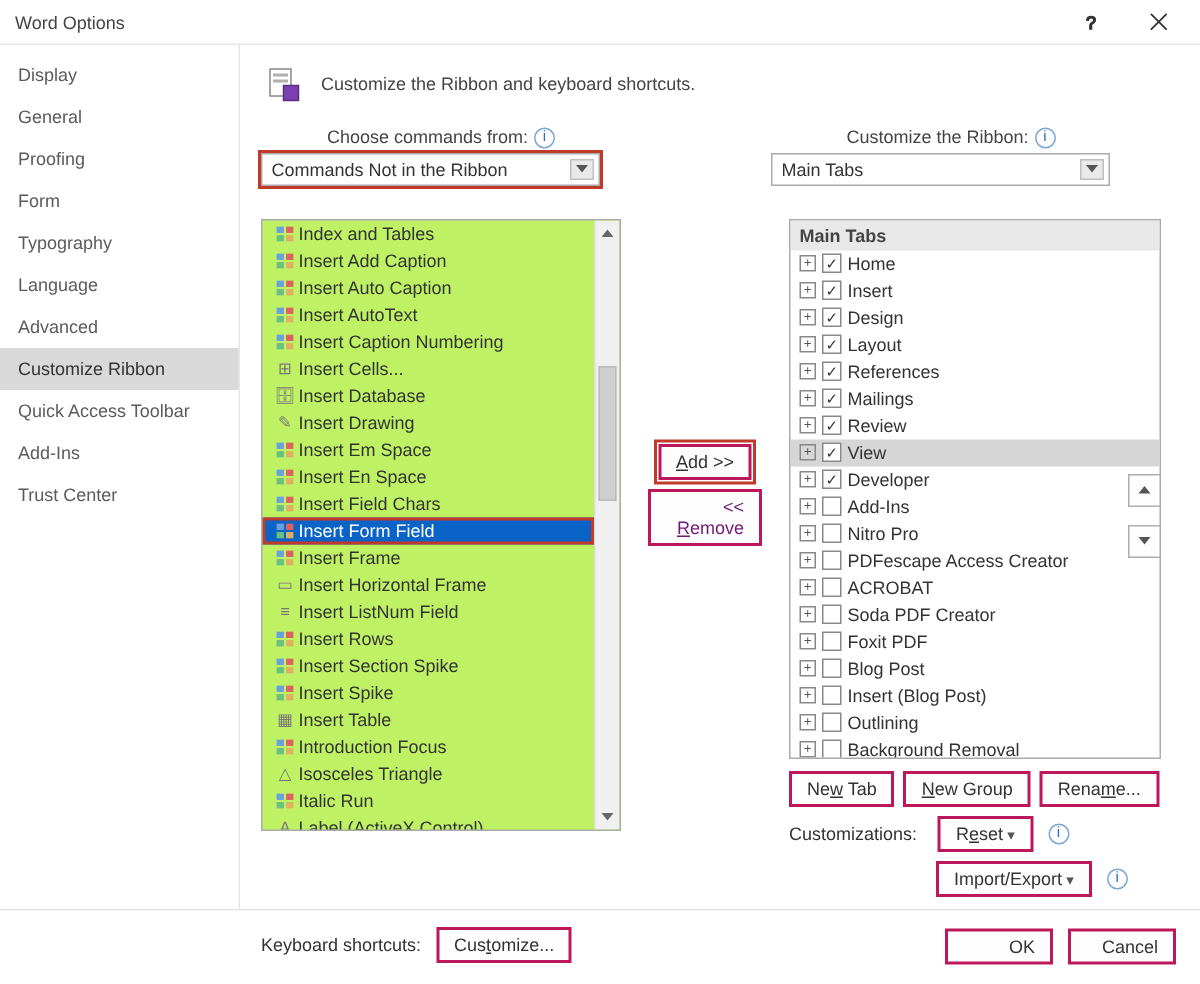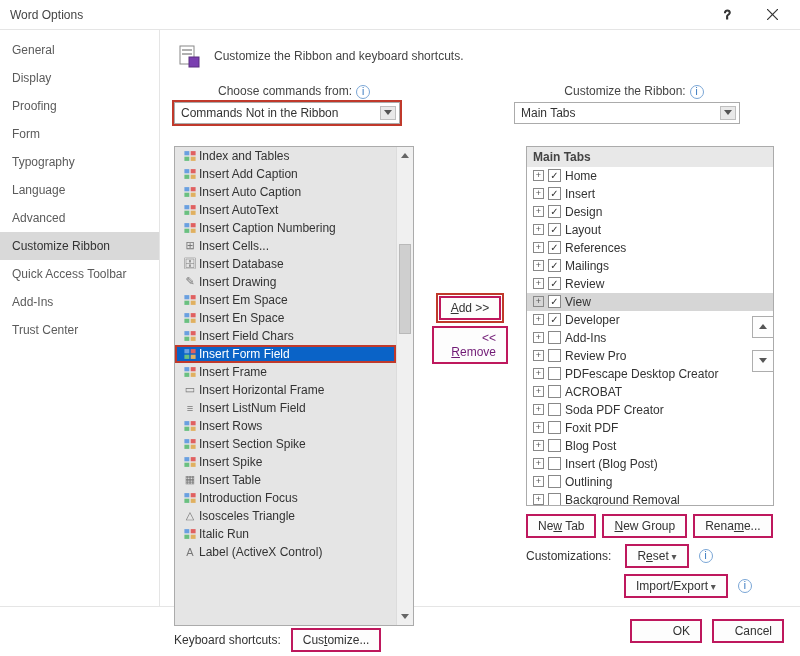--- a/index.html
+++ b/index.html
@@ -20,21 +20,21 @@
 .col { position:relative; }
 .col.left { width: 240px; }
 .col.right { width: 240px; }
 .lbl { display:block; margin: 0 0 3px 0; color:#444; }
 .info { display:inline-flex; width:14px; height:14px; border:1px solid #7aa6d6; color:#2a6fbb; border-radius:50%; align-items:center; justify-content:center; font-size:10px; margin-left:4px; vertical-align:middle; cursor:help; }
 .dd { position:relative; width:226px; height:22px; border:1px solid #ababab; background:#fff; cursor:pointer; display:flex; align-items:center; padding:0 20px 0 6px; }
 .dd.redbox { outline:2px solid #c0392b; outline-offset:0px; }
 .dd .arrow { position:absolute; right:3px; top:3px; width:16px; height:14px; background:#e9e9e9; border:1px solid #bfbfbf; display:flex; align-items:center; justify-content:center; }
 .dd .arrow::after { content:""; border-left:4px solid transparent; border-right:4px solid transparent; border-top:5px solid #555; }
 .lists { display:flex; margin-top: 22px; gap: 18px; align-items:flex-start; }
-.listbox { width: 240px; height: 480px; border:1px solid #ababab; background:#e5e5e5; position:relative; overflow:hidden; }
+.listbox { width: 240px; height: 408px; border:1px solid #ababab; background:#bef264; position:relative; overflow:hidden; }
 .listinner { position:absolute; top:0; left:0; right:17px; bottom:0; overflow:hidden; }
 .lrow { display:flex; align-items:center; height:18px; padding-left:6px; white-space:nowrap; overflow:hidden; cursor:pointer; }
 .lrow .ic { width:18px; display:inline-flex; justify-content:center; color:#777; font-size:11px; }
 .lrow .tx { flex:1; overflow:hidden; text-overflow:ellipsis; }
 .lrow.sel { background:#0a63c7; color:#fff; }
 .lrow.redbox { outline:2px solid #c0392b; outline-offset:-2px; }
 .scrollbar { position:absolute; right:0; top:0; width:17px; height:100%; background:#f0f0f0; border-left:1px solid #dcdcdc; }
 .scrollbar .sbtn { height:17px; display:flex; align-items:center; justify-content:center; cursor:pointer; }
 .scrollbar .sbtn::after { content:""; border-left:4px solid transparent; border-right:4px solid transparent; }
 .scrollbar .up::after { border-bottom:5px solid #666; }
@@ -53,21 +53,21 @@
 .trow .exp { width:11px; height:11px; border:1px solid #888; display:inline-flex; align-items:center; justify-content:center; font-size:9px; line-height:1; margin-right:4px; color:#555; }
 .trow .chk { width:13px; height:13px; border:1px solid #888; margin-right:4px; display:inline-flex; align-items:center; justify-content:center; font-size:10px; color:#333; background:#fff; }
 .trow.sel { background:#d6d6d6; }
 .rightbtns { position:absolute; right:0px; top:170px; display:flex; flex-direction:column; gap:12px; }
 .sqbtn { width:22px; height:22px; border:1px solid #adadad; background:#fdfdfd; display:flex; align-items:center; justify-content:center; cursor:pointer; }
 .sqbtn::after { content:""; border-left:4px solid transparent; border-right:4px solid transparent; }
 .sqbtn.up::after { border-bottom:5px solid #555; }
 .sqbtn.down::after { border-top:5px solid #555; }
 .belowtree { margin-top:8px; }
 .belowtree .brow { display:flex; gap:6px; margin-bottom:6px; align-items:center; }
-.ksrow { margin-top: 2px; display:flex; align-items:center; gap:10px; }
+.ksrow { margin-top: 14px; display:flex; align-items:center; gap:10px; }
 .footer { height: 48px; display:flex; justify-content:flex-end; align-items:center; gap:10px; padding: 0 16px; border-top:1px solid #e5e5e5; }
 .btn.wide { min-width:72px; }
 .menudrop::after { content:" \25BE"; font-size:10px; color:#555; }
 u { text-decoration: underline; }
 .multiicon { display:inline-block; width:16px; height:14px; background: linear-gradient(#6aa0e0,#6aa0e0) 0 0/7px 6px no-repeat, linear-gradient(#e06060,#e06060) 9px 0/7px 6px no-repeat, linear-gradient(#6ac080,#6ac080) 0 8px/7px 6px no-repeat, linear-gradient(#e0b060,#e0b060) 9px 8px/7px 6px no-repeat; }
 </style>
 </head>
 <body>
 
 <div class="titlebar">
@@ -80,22 +80,22 @@
   <div class="winbtn">
       <svg width="11" height="11">
         <line x1="0" y1="0" x2="11" y2="11" stroke-width="1.2"></line>
         <line x1="11" y1="0" x2="0" y2="11" stroke-width="1.2"></line>
       </svg>
     </div>
 </div>
 
 <div class="dlgbody">
   <div class="sidebar" id="sidebar">
+      <div class="sitem">Display</div>
       <div class="sitem">General</div>
-      <div class="sitem">Display</div>
       <div class="sitem">Proofing</div>
       <div class="sitem">Form</div>
       <div class="sitem">Typography</div>
       <div class="sitem">Language</div>
       <div class="sitem">Advanced</div>
       <div class="sitem sel">Customize Ribbon</div>
       <div class="sitem">Quick Access Toolbar</div>
       <div class="sitem">Add-Ins</div>
       <div class="sitem">Trust Center</div>
     </div>
@@ -320,26 +320,26 @@
                 <span>Developer</span>
               </div>
               <div class="trow">
                 <span class="exp">+</span>
                 <span class="chk"></span>
                 <span>Add-Ins</span>
               </div>
               <div class="trow">
                 <span class="exp">+</span>
                 <span class="chk"></span>
-                <span>Review Pro</span>
-              </div>
-              <div class="trow">
-                <span class="exp">+</span>
-                <span class="chk"></span>
-                <span>PDFescape Desktop Creator</span>
+                <span>Nitro Pro</span>
+              </div>
+              <div class="trow">
+                <span class="exp">+</span>
+                <span class="chk"></span>
+                <span>PDFescape Access Creator</span>
               </div>
               <div class="trow">
                 <span class="exp">+</span>
                 <span class="chk"></span>
                 <span>ACROBAT</span>
               </div>
               <div class="trow">
                 <span class="exp">+</span>
                 <span class="chk"></span>
                 <span>Soda PDF Creator</span>

